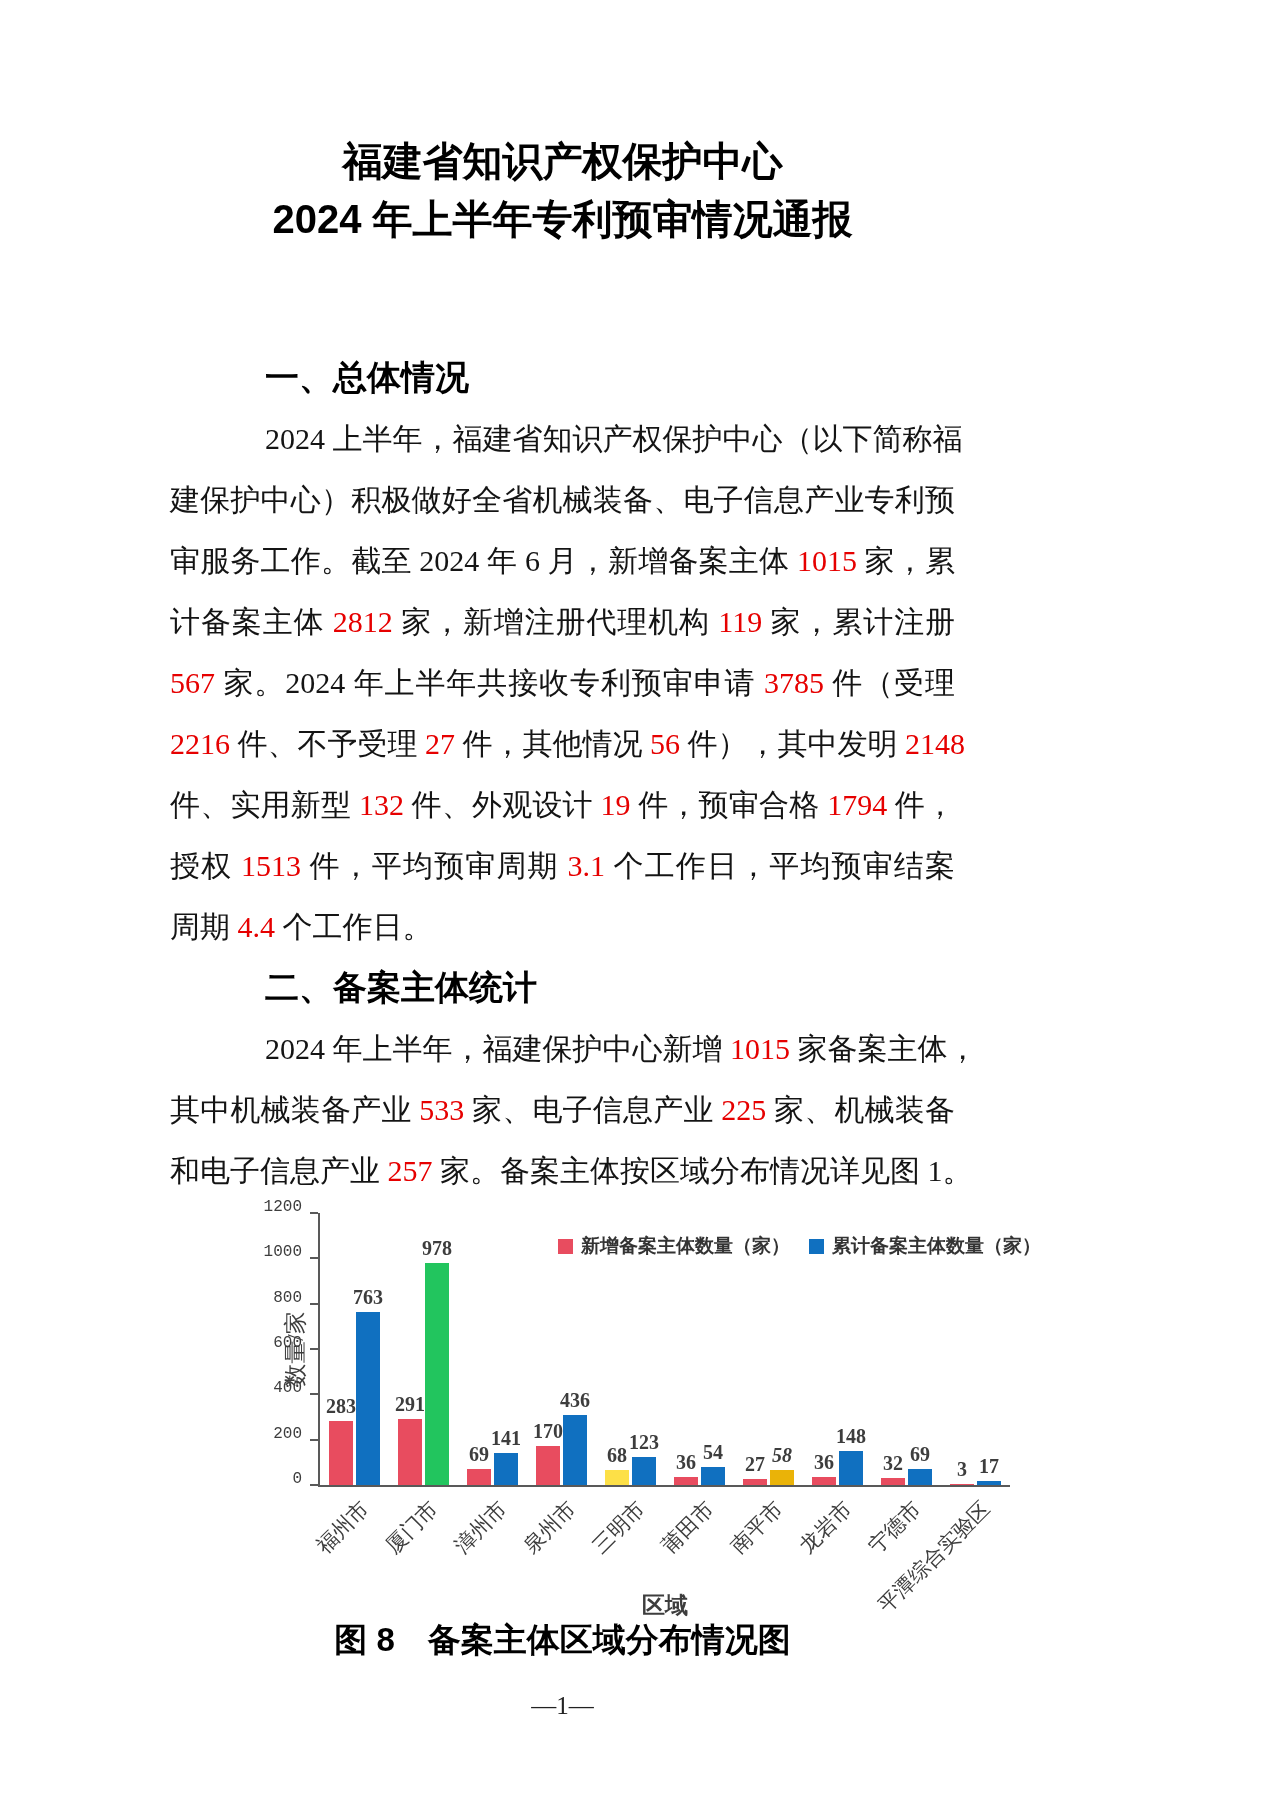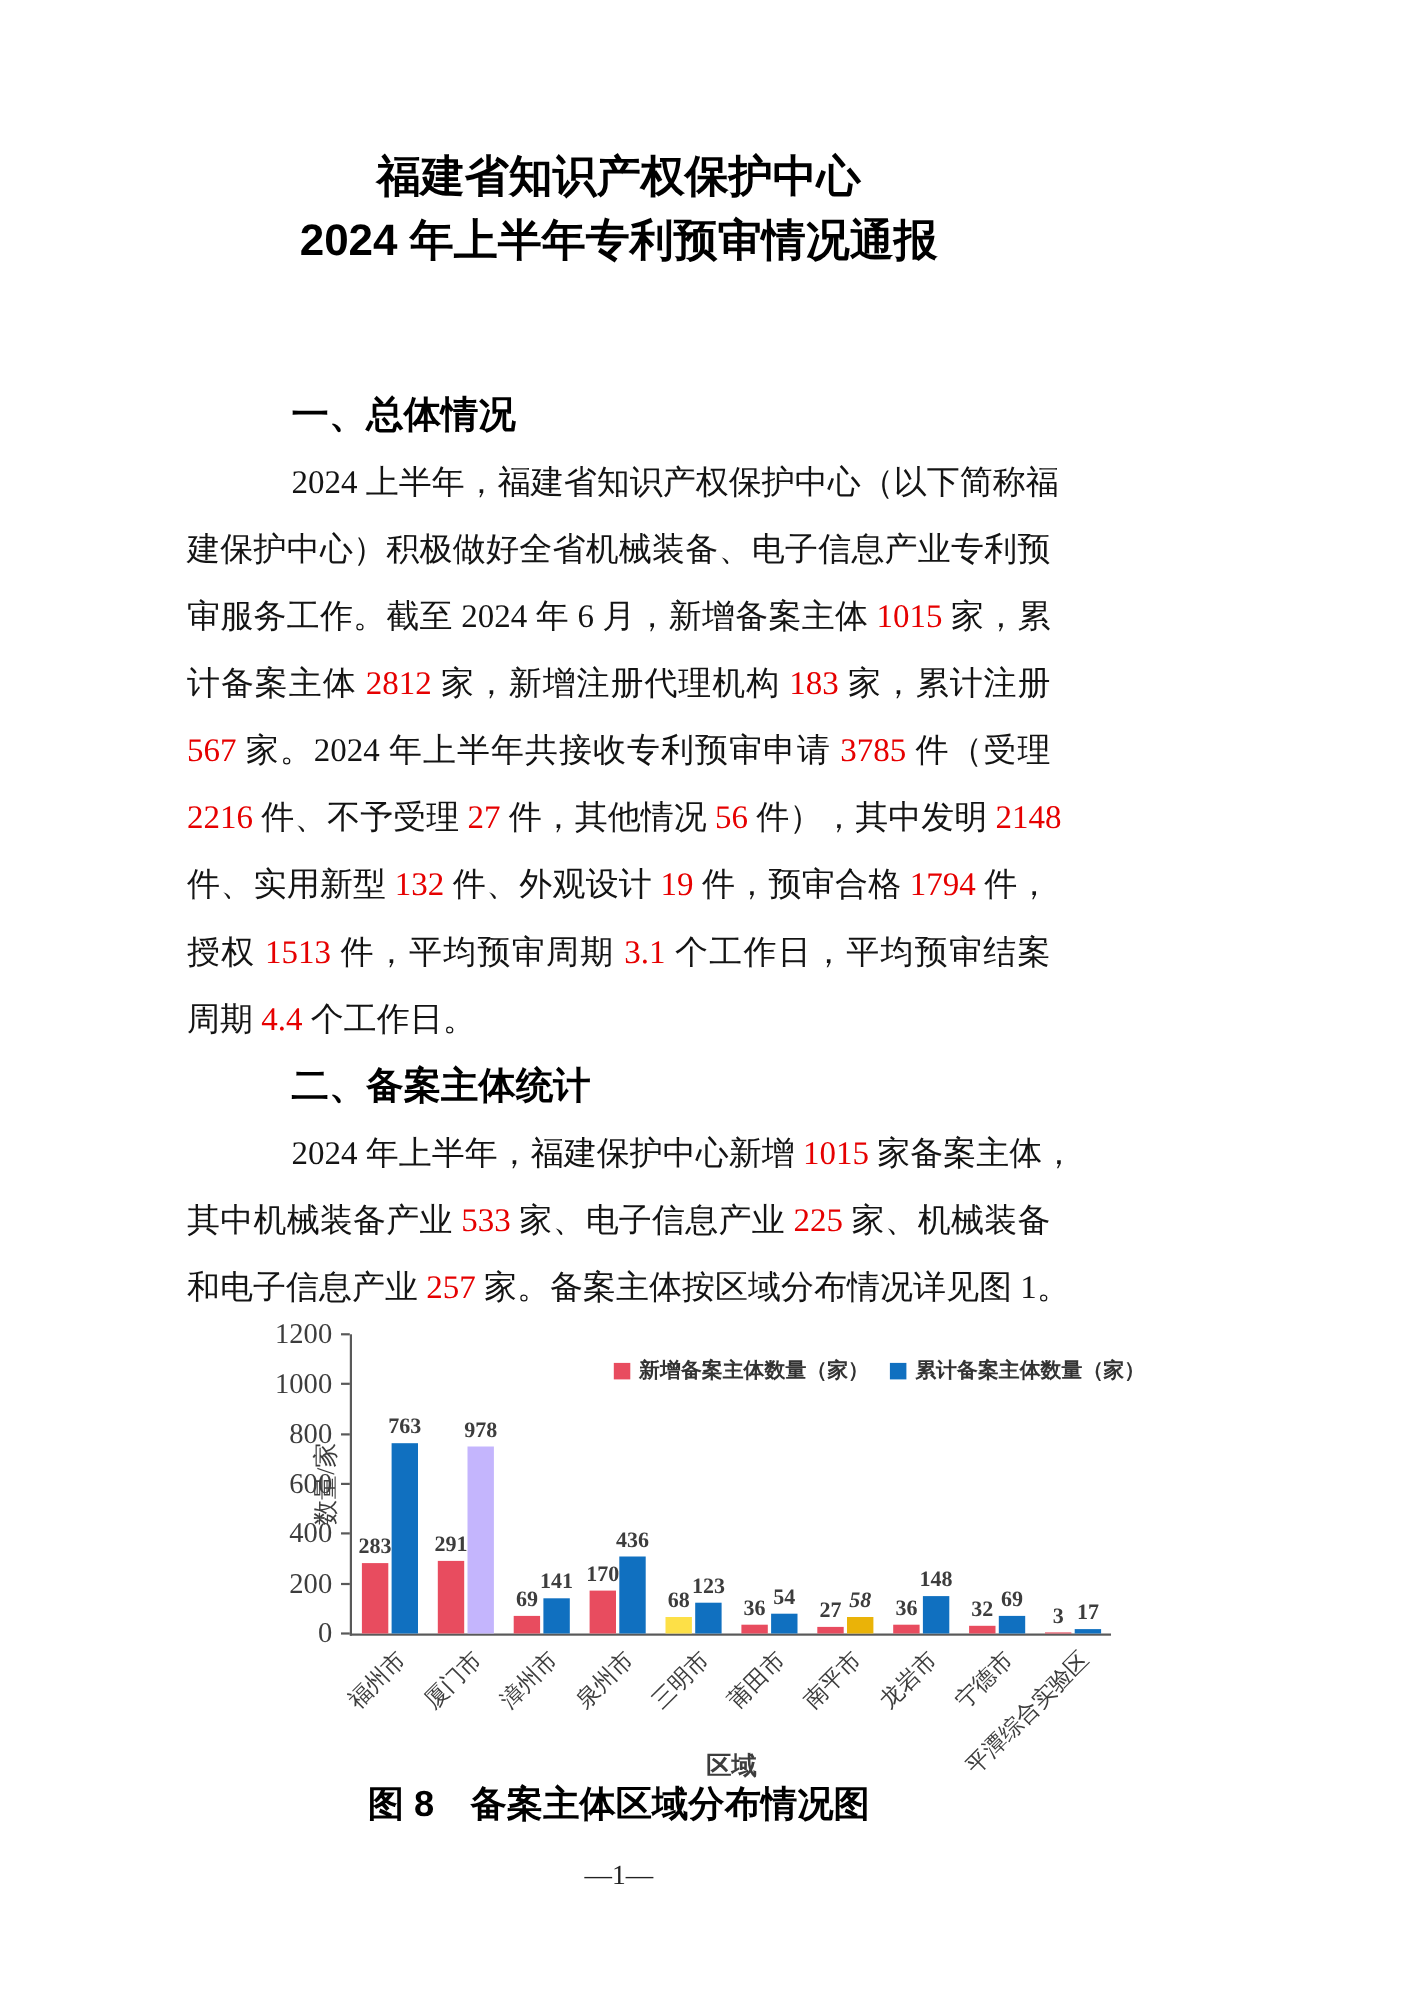--- a/index.html
+++ b/index.html
@@ -29,22 +29,23 @@
   .red { color:#e60000; }
   
   .chart { position:absolute; left:230px; top:1200px; width:830px; height:445px;
            font-family:"Liberation Serif","DejaVu Serif",serif; color:#3d3d3d; }
   .plot {
     position:absolute; left:88px; top:13px; width:690px; height:272px;
     border-left:2px solid #595959; border-bottom:2px solid #595959;
   }
   .ytick { position:absolute; left:-10px; width:8px; height:2px; background:#595959; }
   .ytick .ylab-num {
-    position:absolute; right:16px; top:-14px; font-size:26px; color:#3d3d3d;
+    position:absolute; right:16px; top:-14px; font-size:16px; color:#3d3d3d;
     white-space:nowrap;
+    font-family:Liberation Mono, monospace;
   }
   .groups { display:flex; height:100%; align-items:flex-end; justify-content:space-around; }
   .group { position:relative; display:flex; align-items:flex-end; gap:3px; height:100%; }
   .bar { position:relative; width:24px; }
   .bar-val {
     position:absolute; bottom:100%; left:50%; transform:translateX(-50%);
     margin-bottom:3px; font-size:20px; font-weight:700; color:#3d3d3d; white-space:nowrap;
   }
   .xlab {
     position:absolute; top:calc(100% + 10px); right:50%;
@@ -84,21 +85,21 @@
   <div class="title-block">
     <div>福建省知识产权保护中心</div>
     <div>2024 年上半年专利预审情况通报</div>
   </div>
 
   <div class="doc-body">
       <div class="sec-heading">一、总体情况</div>
       <div class="bodyline indent"><span>2024 上半年，福建省知识产权保护中心（以下简称福</span></div>
       <div class="bodyline"><span>建保护中心）积极做好全省机械装备、电子信息产业专利预</span></div>
       <div class="bodyline"><span>审服务工作。截至 2024 年 6 月，新增备案主体 </span><span class="red">1015</span><span> 家，累</span></div>
-      <div class="bodyline"><span>计备案主体 </span><span class="red">2812</span><span> 家，新增注册代理机构 </span><span class="red">183</span><span> 家，累计注册</span></div>
+      <div class="bodyline"><span>计备案主体 </span><span class="red">2812</span><span> 家，新增注册代理机构 </span><span class="red">119</span><span> 家，累计注册</span></div>
       <div class="bodyline"><span class="red">567</span><span> 家。2024 年上半年共接收专利预审申请 </span><span class="red">3785</span><span> 件（受理</span></div>
       <div class="bodyline"><span class="red">2216</span><span> 件、不予受理 </span><span class="red">27</span><span> 件，其他情况 </span><span class="red">56</span><span> 件），其中发明 </span><span class="red">2148</span></div>
       <div class="bodyline"><span>件、实用新型 </span><span class="red">132</span><span> 件、外观设计 </span><span class="red">19</span><span> 件，预审合格 </span><span class="red">1794</span><span> 件，</span></div>
       <div class="bodyline"><span>授权 </span><span class="red">1513</span><span> 件，平均预审周期 </span><span class="red">3.1</span><span> 个工作日，平均预审结案</span></div>
       <div class="bodyline end"><span>周期 </span><span class="red">4.4</span><span> 个工作日。</span></div>
       <div class="sec-heading">二、备案主体统计</div>
       <div class="bodyline indent"><span>2024 年上半年，福建保护中心新增 </span><span class="red">1015</span><span> 家备案主体，</span></div>
       <div class="bodyline"><span>其中机械装备产业 </span><span class="red">533</span><span> 家、电子信息产业 </span><span class="red">225</span><span> 家、机械装备</span></div>
       <div class="bodyline end"><span>和电子信息产业 </span><span class="red">257</span><span> 家。备案主体按区域分布情况详见图 1。</span></div>
     </div>
@@ -113,21 +114,21 @@
             </div>
             <div class="bar" style="background: rgb(16, 112, 192); height: 173px;">
               <div class="bar-val">763</div>
             </div>
             <div class="xlab">福州市</div>
           </div>
           <div class="group">
             <div class="bar" style="background: rgb(232, 76, 95); height: 66px;">
               <div class="bar-val">291</div>
             </div>
-            <div class="bar" style="background: #c4b5fd; height: 170px;">
+            <div class="bar" style="background: #22c55e; height: 222px;">
               <div class="bar-val">978</div>
             </div>
             <div class="xlab">厦门市</div>
           </div>
           <div class="group">
             <div class="bar" style="background: rgb(232, 76, 95); height: 16px;">
               <div class="bar-val">69</div>
             </div>
             <div class="bar" style="background: rgb(16, 112, 192); height: 32px;">
               <div class="bar-val">141</div>

